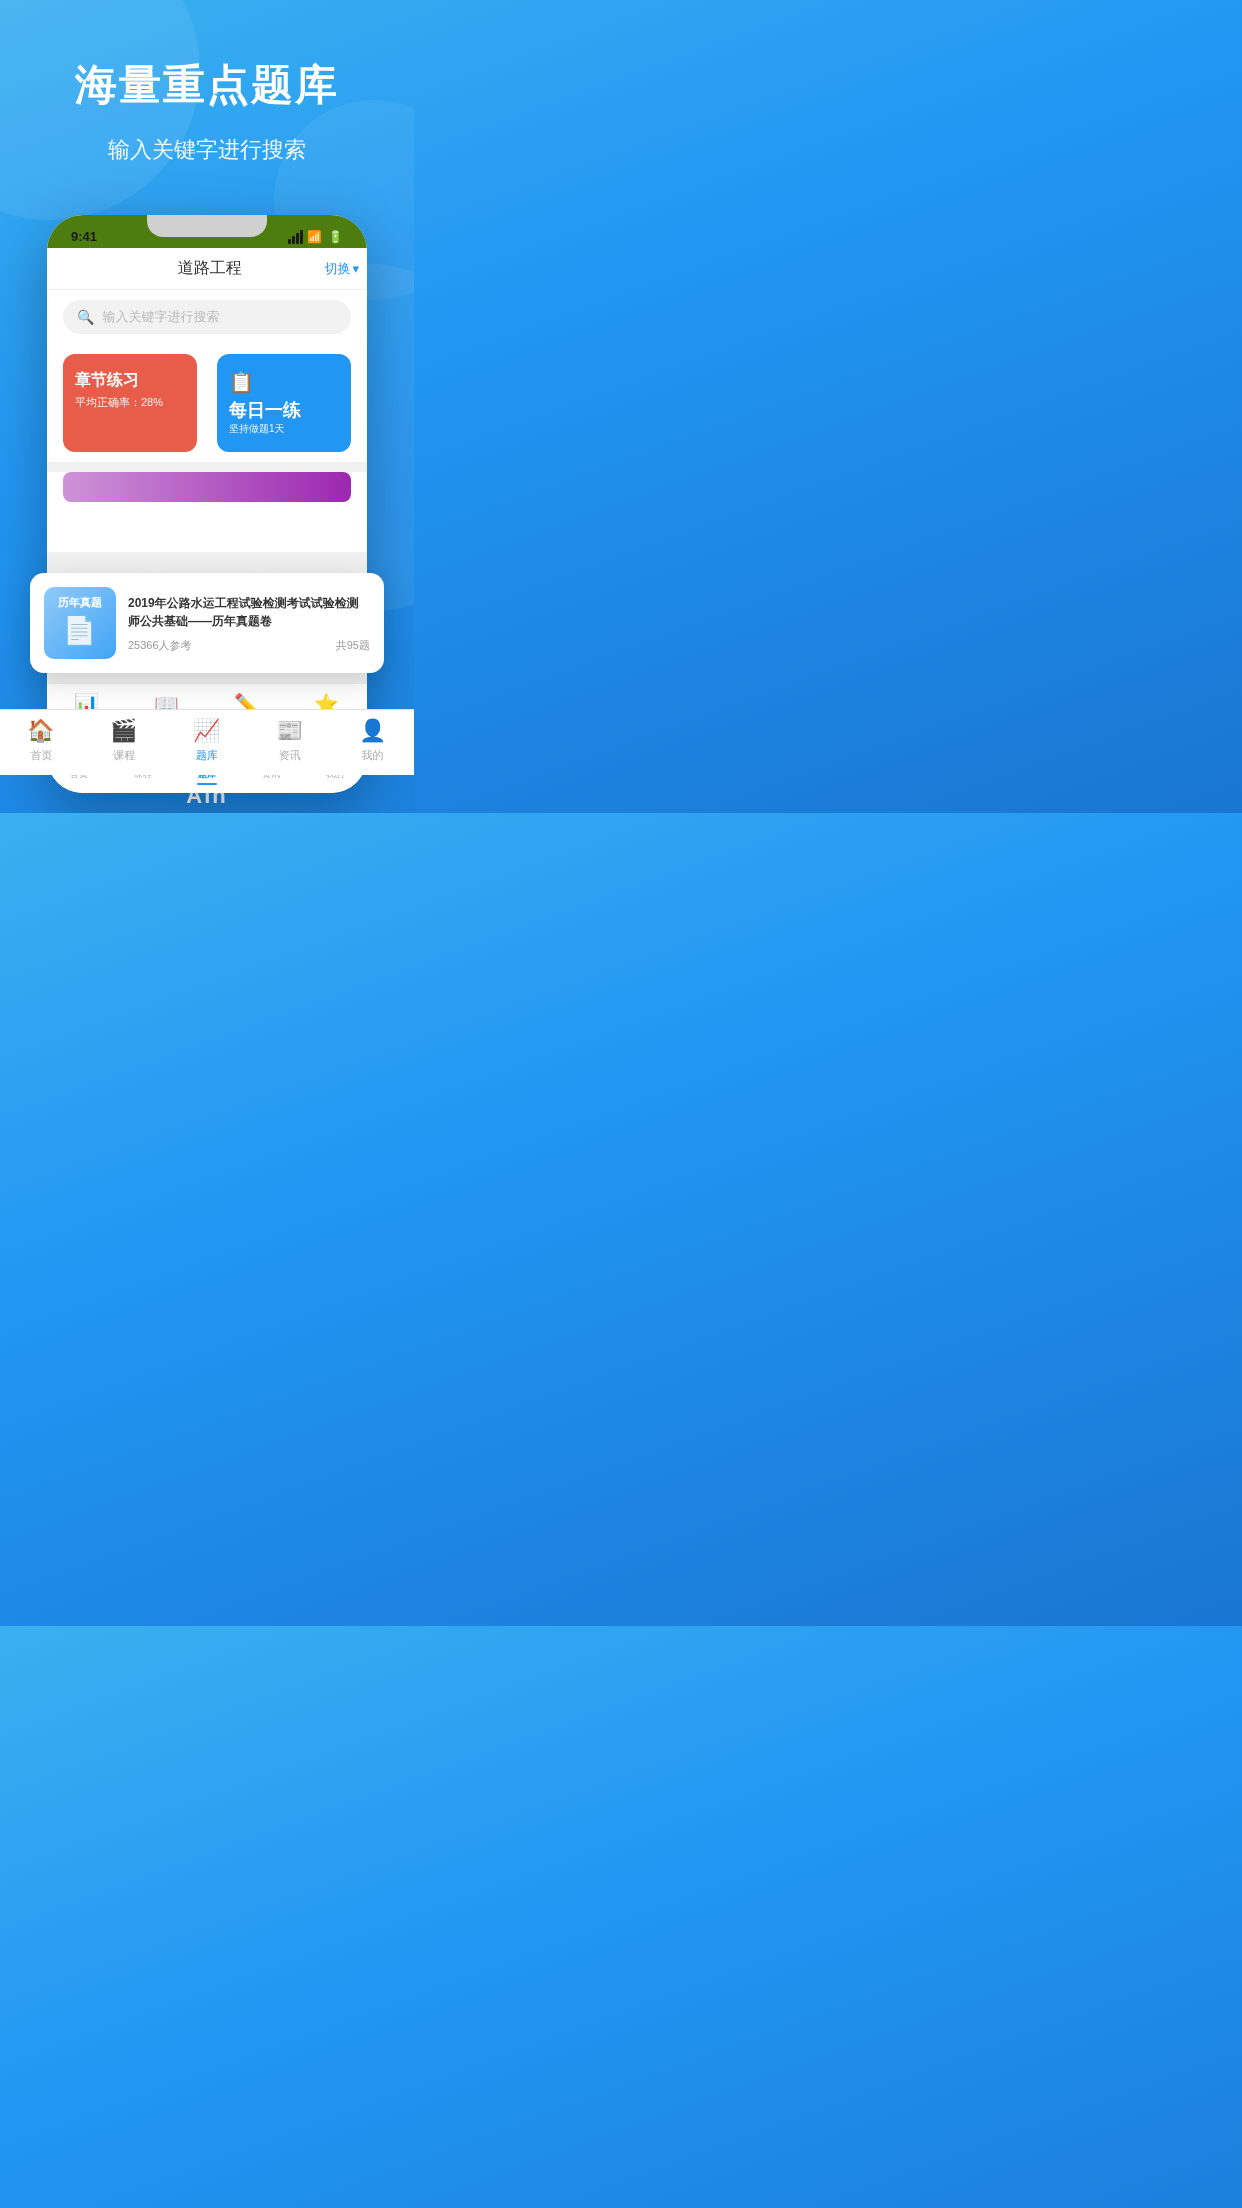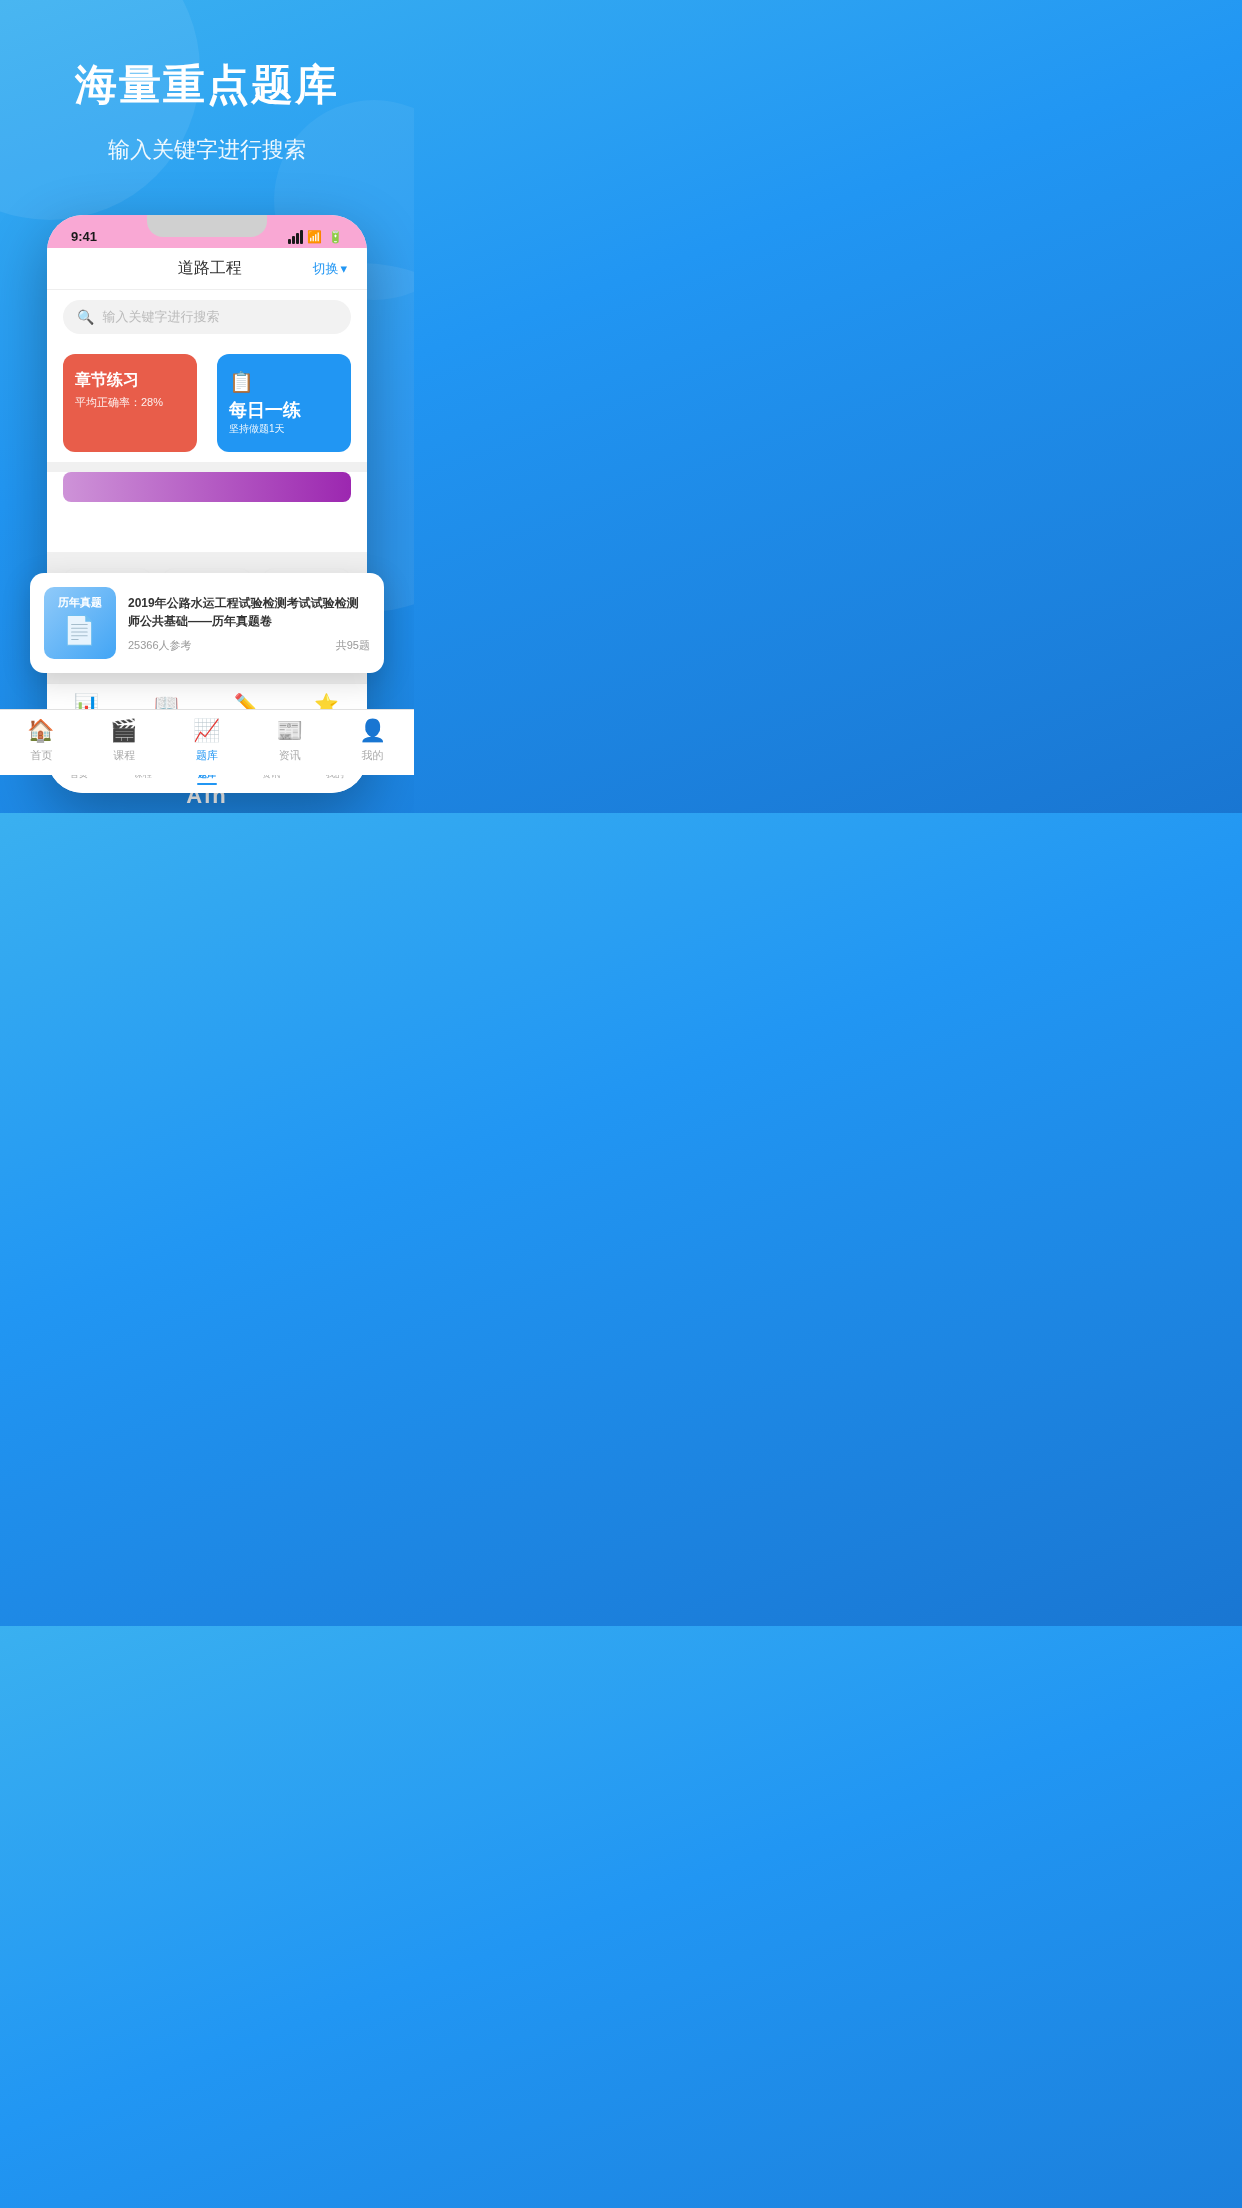--- a/index.html
+++ b/index.html
@@ -70,21 +70,21 @@
     }
     .phone-mockup {
       width: 320px;
       background: #f0f0f0;
       border-radius: 36px;
       box-shadow: 0 20px 60px rgba(0,0,0,0.3);
       overflow: hidden;
       position: relative;
     }
     .phone-header {
-      background: #f9a8d4;
+      background: #4d7c0f;
       padding: 8px 20px 0;
       border-radius: 36px 36px 0 0;
     }
     .phone-status-bar {
       display: flex;
       justify-content: space-between;
       align-items: center;
       padding: 6px 4px 4px;
     }
     .status-time {
@@ -103,21 +103,21 @@
       left: 50%;
       transform: translateX(-50%);
       width: 120px;
       height: 22px;
       background: #d0d0d0;
       border-radius: 0 0 16px 16px;
     }
     
     .app-navbar {
       background: white;
-      padding: 10px 20px;
+      padding: 10px 8px;
       display: flex;
       justify-content: space-between;
       align-items: center;
       border-bottom: 1px solid #eee;
     }
     .app-title {
       font-size: 16px;
       font-weight: 500;
       color: #333;
     }

